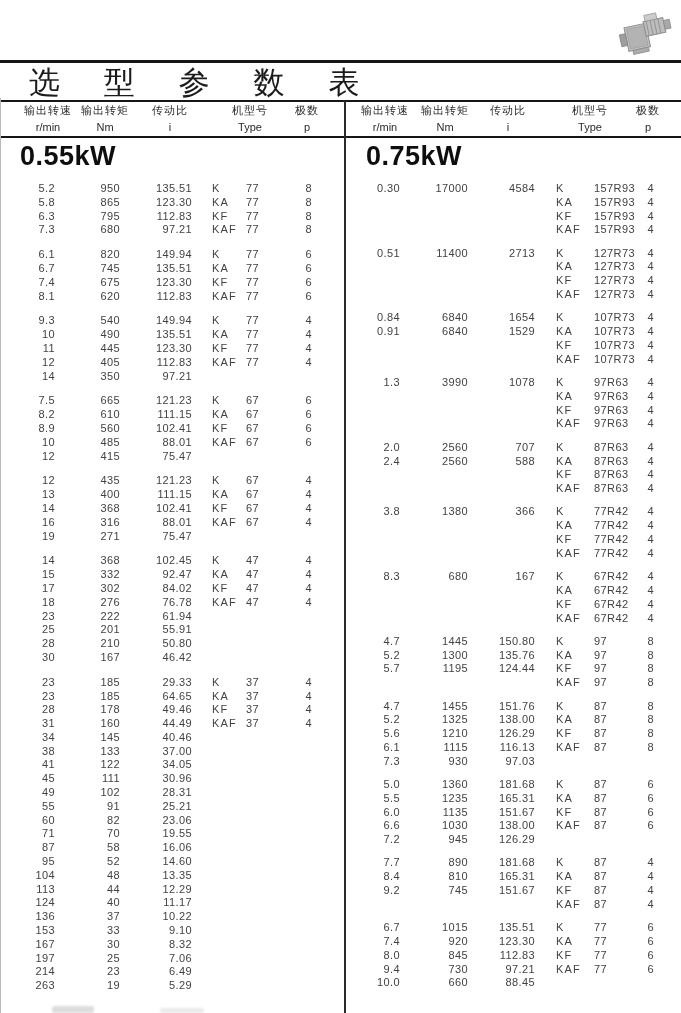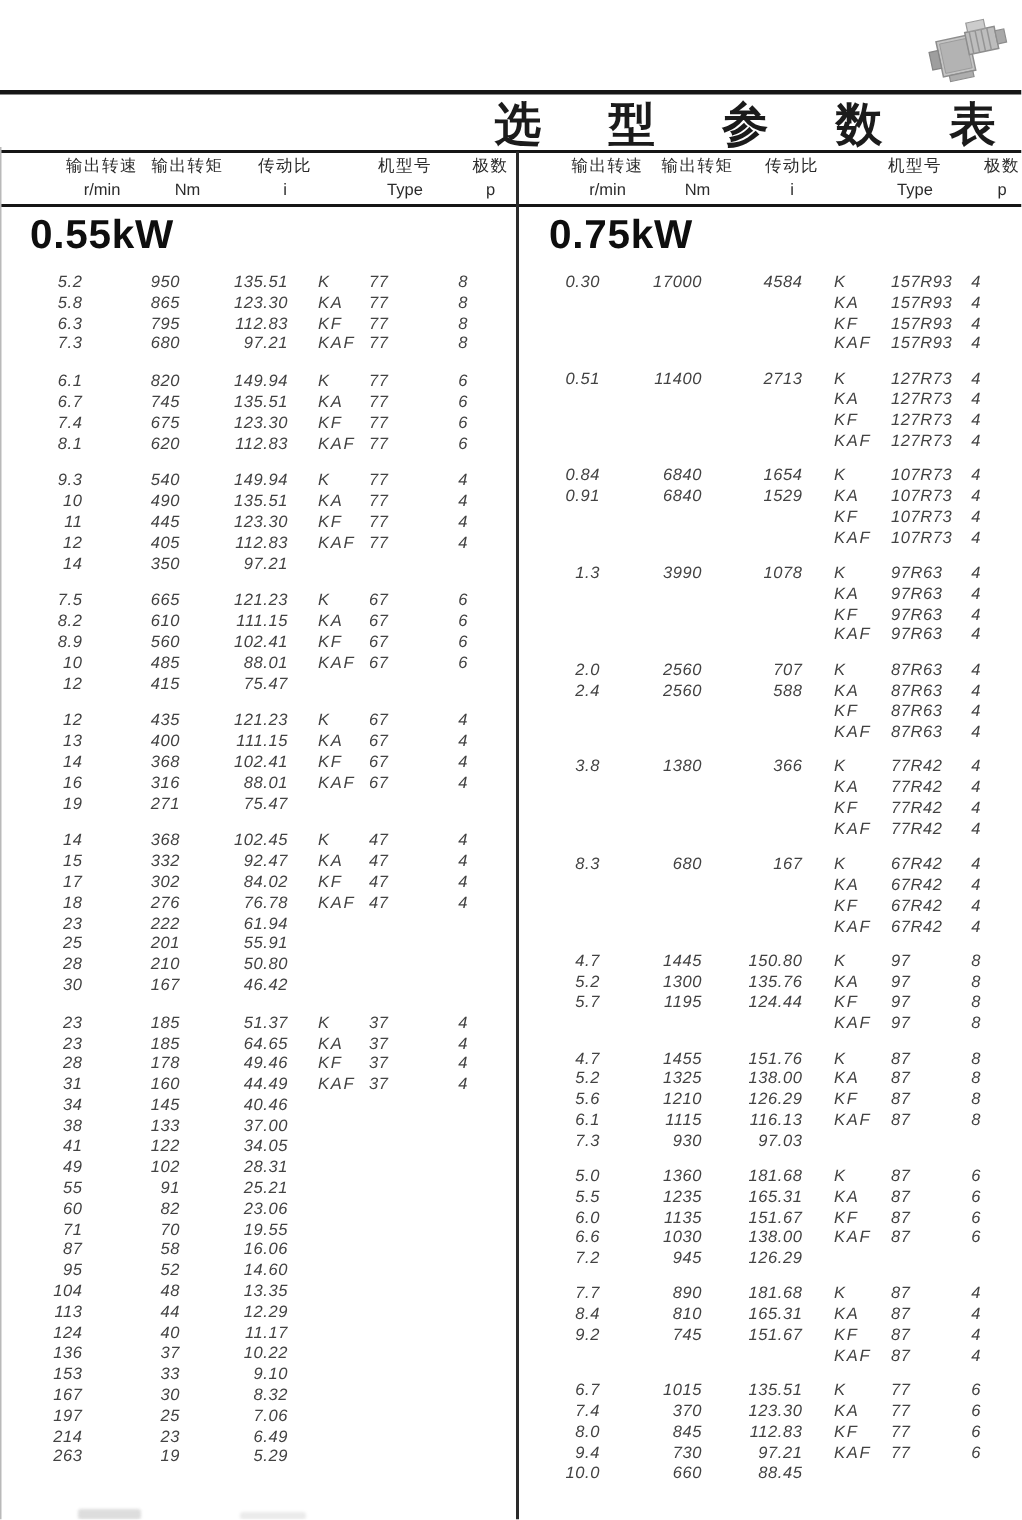--- a/index.html
+++ b/index.html
@@ -11,44 +11,44 @@
   }
   .hr { position:absolute; left:0; right:0; background:#161616; }
   .hr-thick { top:60px; height:3px; }
   .hr-title-bottom { top:100px; height:2px; }
   .hr-header-bottom { top:136px; height:2px; }
   .v-divider { position:absolute; left:344px; top:101px; bottom:0; width:2px; background:#2a2a2a; }
   .left-scan-edge { position:absolute; left:0; top:98px; bottom:0; width:1px; background:#b9b9b9; }
 
   .doc-title {
     position:absolute; top:62px; left:0; right:0; height:38px;
-    text-align:right; font-size:31px; font-weight:bold; color:#1b1b1b;
+    text-align:left; font-size:31px; font-weight:normal; color:#1b1b1b;
     letter-spacing:17px; padding-left:29px; white-space:nowrap;
     font-family:"DejaVu Sans","Liberation Sans",sans-serif;
   }
 
   
-  .hdr-zone { position:absolute; top:103px; height:32px;margin-left:20px; }
+  .hdr-zone { position:absolute; top:103px; height:32px; }
   .hdr-zone.left  { left:0;   width:344px; }
   .hdr-zone.right { left:346px; width:335px; }
   .hcell { position:absolute; width:70px; text-align:center; }
   .hlabel { font-size:11px; color:#2b2b2b; letter-spacing:1px; white-space:nowrap; }
   .hunit  { font-size:11px; color:#2b2b2b; margin-top:3px; }
   .left  .hc0{left:13px} .left .hc1{left:70px} .left .hc2{left:135px} .left .hc3{left:215px} .left .hc4{left:272px}
   .right .hc0{left:4px}  .right .hc1{left:64px} .right .hc2{left:127px} .right .hc3{left:209px} .right .hc4{left:267px}
 
   .panel { position:absolute; top:140px; }
   .panel.p-left  { left:0;   width:344px; }
   .panel.p-right { left:346px; width:335px; }
   .power {
     font-size:27px; font-weight:bold; color:#0e0e0e;
     margin:1px 15px 10px 20px; height:31px; line-height:31px; letter-spacing:0.5px;
   }
 
-  .group { margin-bottom:11px;font-style:italic; }
+  .group { margin-bottom:11px; }
   .p-right .group { margin-bottom:9.5px; }
   .row { display:flex; height:13.8px; line-height:13.8px; font-size:11px; letter-spacing:0.4px; color:#424242; white-space:nowrap; }
   .row span { display:block; }
   .c0 { width:55px; text-align:right; }
   .c1 { width:65px; text-align:right; }
   .c2 { width:72px; text-align:right; }
   .c3 { width:34px; margin-left:20px; text-align:left; letter-spacing:1.2px; }
   .c4 { width:44px; text-align:left; }
   .c5 { width:22px; text-align:right; }
   .p-right .c0 { width:54px; }
@@ -398,21 +398,21 @@
           <span class="c2">46.42</span>
           <span class="c3"></span>
           <span class="c4"></span>
           <span class="c5"></span>
         </div>
       </div>
       <div class="group">
         <div class="row">
           <span class="c0">23</span>
           <span class="c1">185</span>
-          <span class="c2">51.37</span>
+          <span class="c2">29.33</span>
           <span class="c3">K</span>
           <span class="c4">37</span>
           <span class="c5">4</span>
         </div>
         <div class="row">
           <span class="c0">23</span>
           <span class="c1">185</span>
           <span class="c2">64.65</span>
           <span class="c3">KA</span>
           <span class="c4">37</span>
@@ -452,20 +452,28 @@
         </div>
         <div class="row">
           <span class="c0">41</span>
           <span class="c1">122</span>
           <span class="c2">34.05</span>
           <span class="c3"></span>
           <span class="c4"></span>
           <span class="c5"></span>
         </div>
         <div class="row">
+          <span class="c0">45</span>
+          <span class="c1">111</span>
+          <span class="c2">30.96</span>
+          <span class="c3"></span>
+          <span class="c4"></span>
+          <span class="c5"></span>
+        </div>
+        <div class="row">
           <span class="c0">49</span>
           <span class="c1">102</span>
           <span class="c2">28.31</span>
           <span class="c3"></span>
           <span class="c4"></span>
           <span class="c5"></span>
         </div>
         <div class="row">
           <span class="c0">55</span>
           <span class="c1">91</span>
@@ -979,21 +987,21 @@
         <div class="row">
           <span class="c0">6.7</span>
           <span class="c1">1015</span>
           <span class="c2">135.51</span>
           <span class="c3">K</span>
           <span class="c4">77</span>
           <span class="c5">6</span>
         </div>
         <div class="row">
           <span class="c0">7.4</span>
-          <span class="c1">370</span>
+          <span class="c1">920</span>
           <span class="c2">123.30</span>
           <span class="c3">KA</span>
           <span class="c4">77</span>
           <span class="c5">6</span>
         </div>
         <div class="row">
           <span class="c0">8.0</span>
           <span class="c1">845</span>
           <span class="c2">112.83</span>
           <span class="c3">KF</span>

